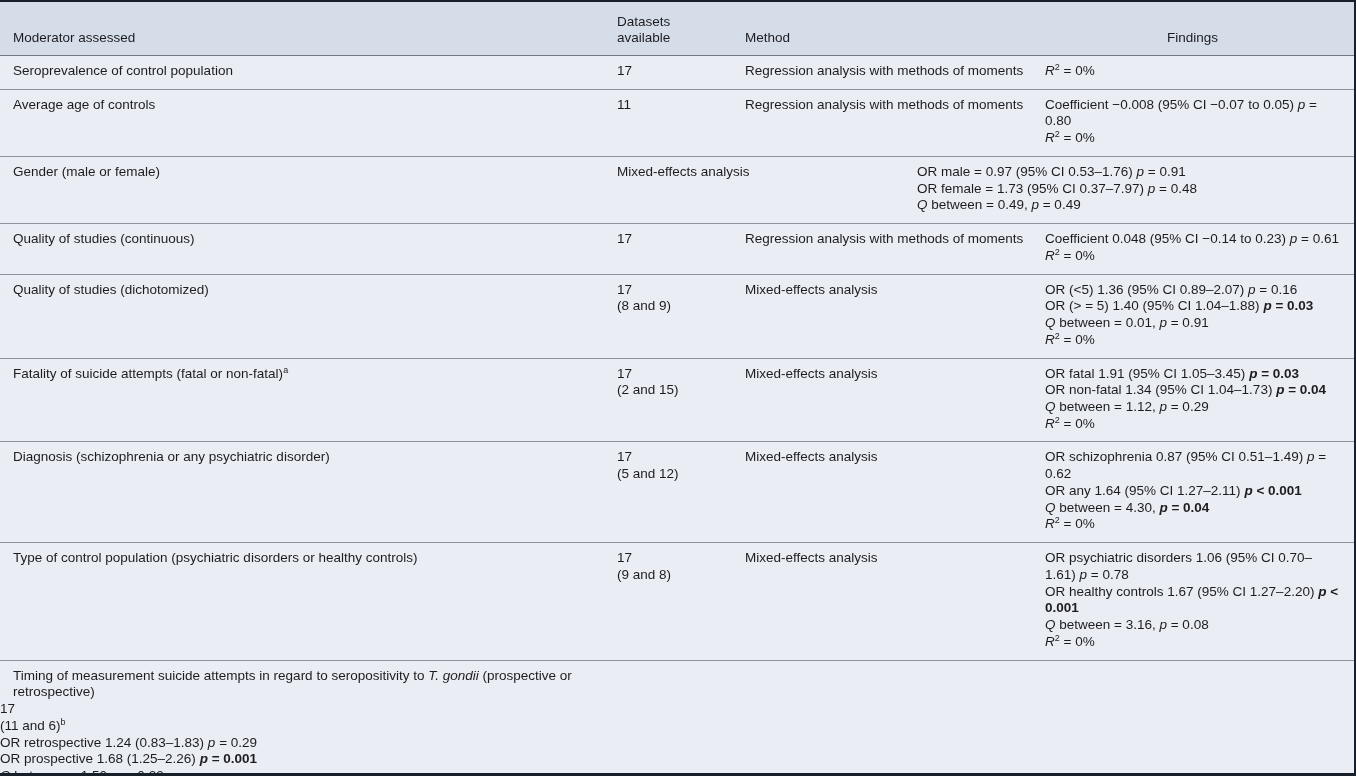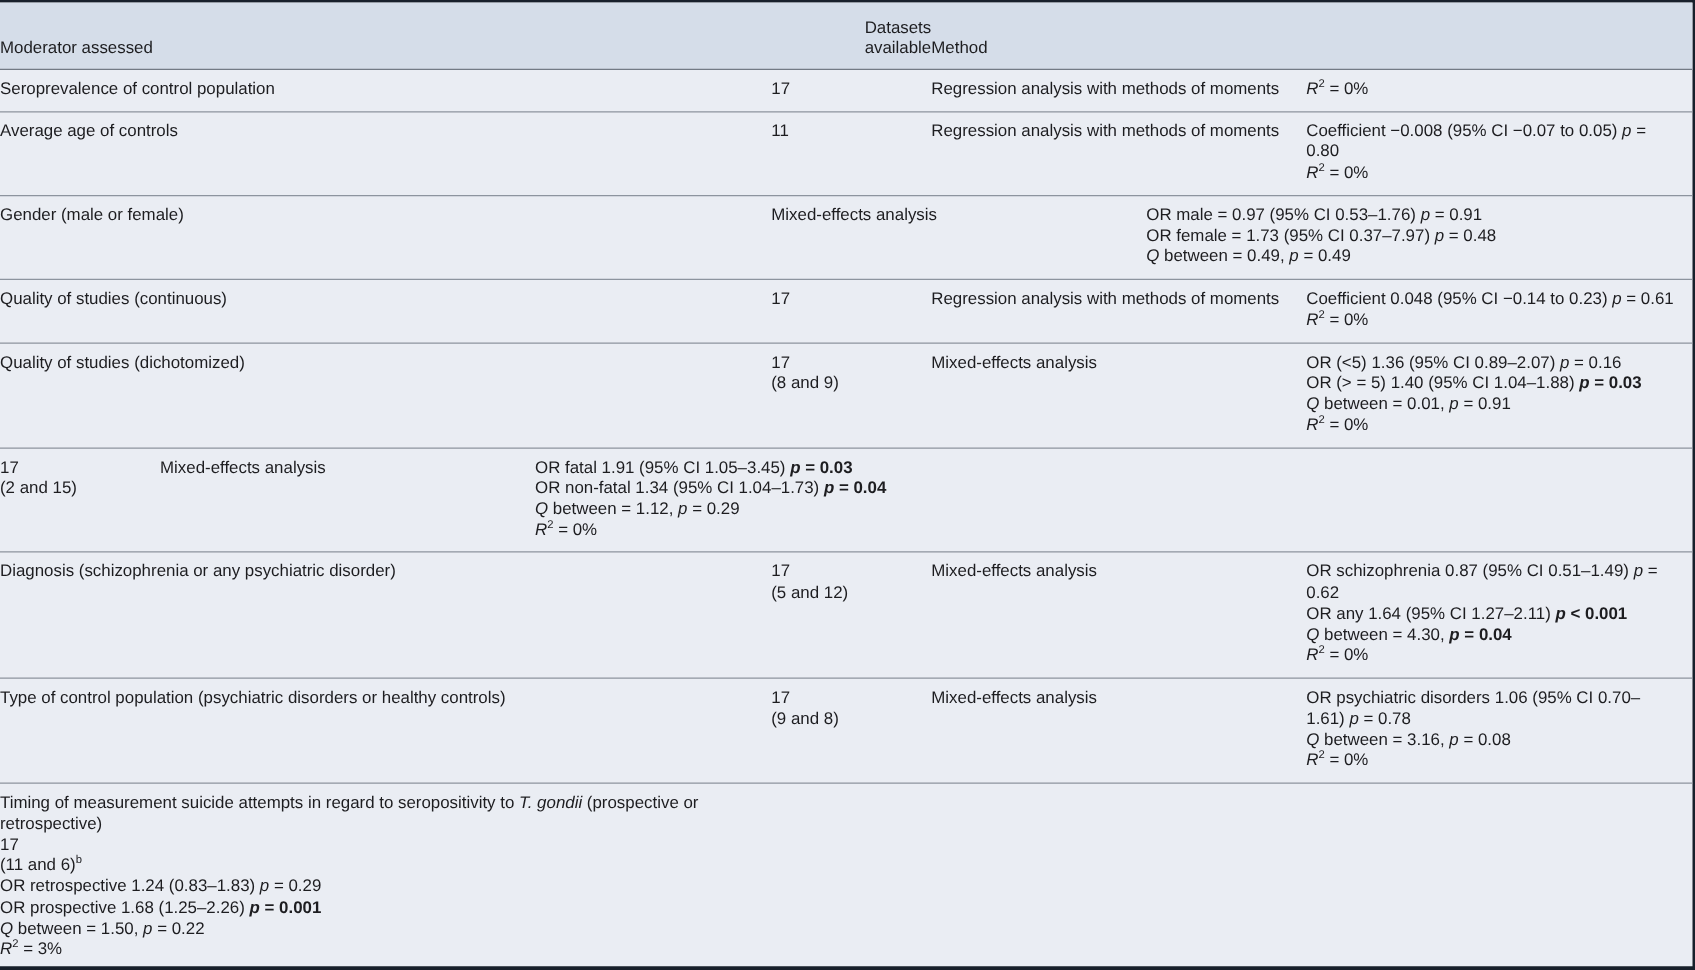--- a/index.html
+++ b/index.html
@@ -27,26 +27,26 @@
     padding:6px 0 8px 0;
   }
   .trow{
     display:flex;
     box-sizing:border-box;
     border-bottom:1px solid var(--row-divider,#8d949e);
     padding:7px 0 9px 0;
   }
   .trow:last-child{border-bottom:none;flex-direction:column;}
   .cell{box-sizing:border-box;}
-  .c1{width:617px;padding-right:24px;}
+  .c1{width:617px;padding-left:13px;padding-right:24px;}
   .c2{width:128px;}
   .c3{width:300px;padding-right:20px;}
   .c4{flex:1;padding-right:14px;}
   .h1{text-align:left;}
-  .h2{text-align:right;}
+  .h2{text-align:left;}
   .h2 .hlabel{display:inline-block;max-width:72px;}
   .h3{}
   .h4{text-align:center;}
   .line{min-height:16px;}
   .it{font-style:italic;}
   .bd{font-weight:bold;}
   sup{font-size:9px;line-height:0;vertical-align:super;}
 </style>
 </head>
 <body>
@@ -55,20 +55,23 @@
   <div class="thead">
     <div class="cell c1 h1">
       <span class="hlabel">Moderator assessed</span>
     </div>
     <div class="cell c2 h2">
       <span class="hlabel">Datasets available</span>
     </div>
     <div class="cell c3 h3">
       <span>Method</span>
     </div>
+    <div class="cell c4 h4">
+      <span>Findings</span>
+    </div>
   </div>
   <div class="tbody">
   <div class="trow">
     <div class="cell c1">
           <div class="line"><span>Seroprevalence of control population</span></div>
         </div>
     <div class="cell c2">
           <div class="line"><span>17</span></div>
         </div>
     <div class="cell c3">
@@ -138,20 +141,23 @@
         </div>
     <div class="cell c4">
           <div class="line"><span>OR (&lt;5) 1.36 (95% CI 0.89–2.07) </span><span class="it">p</span><span> = 0.16</span></div>
           <div class="line"><span>OR (&gt; = 5) 1.40 (95% CI 1.04–1.88) </span><span class="it bd">p</span><span class="bd"> = 0.03</span></div>
           <div class="line"><span class="it">Q</span><span> between = 0.01, </span><span class="it">p</span><span> = 0.91</span></div>
           <div class="line"><span class="it">R</span><sup>2</sup><span> = 0%</span></div>
         </div>
   </div>
 
   <div class="trow">
+    <div class="cell c1">
+          <div class="line"><span>Fatality of suicide attempts (fatal or non-fatal)</span><sup>a</sup></div>
+        </div>
     <div class="cell c2">
           <div class="line"><span>17</span></div>
           <div class="line"><span>(2 and 15)</span></div>
         </div>
     <div class="cell c3">
           <div class="line"><span>Mixed-effects analysis</span></div>
         </div>
     <div class="cell c4">
           <div class="line"><span>OR fatal 1.91 (95% CI 1.05–3.45) </span><span class="it bd">p</span><span class="bd"> = 0.03</span></div>
           <div class="line"><span>OR non-fatal 1.34 (95% CI 1.04–1.73) </span><span class="it bd">p</span><span class="bd"> = 0.04</span></div>
@@ -185,20 +191,21 @@
         </div>
     <div class="cell c2">
           <div class="line"><span>17</span></div>
           <div class="line"><span>(9 and 8)</span></div>
         </div>
     <div class="cell c3">
           <div class="line"><span>Mixed-effects analysis</span></div>
         </div>
     <div class="cell c4">
           <div class="line"><span>OR psychiatric disorders 1.06 (95% CI 0.70–1.61) </span><span class="it">p</span><span> = 0.78</span></div>
+          <div class="line"><span>OR healthy controls 1.67 (95% CI 1.27–2.20) </span><span class="it bd">p</span><span class="bd"> &lt; 0.001</span></div>
           <div class="line"><span class="it">Q</span><span> between = 3.16, </span><span class="it">p</span><span> = 0.08</span></div>
           <div class="line"><span class="it">R</span><sup>2</sup><span> = 0%</span></div>
         </div>
   </div>
 
   <div class="trow">
     <div class="cell c1">
           <div class="line"><span>Timing of measurement suicide attempts in regard to seropositivity to </span><span class="it">T. gondii</span><span> (prospective or retrospective)</span></div>
         </div>
     <div class="cell c2">

